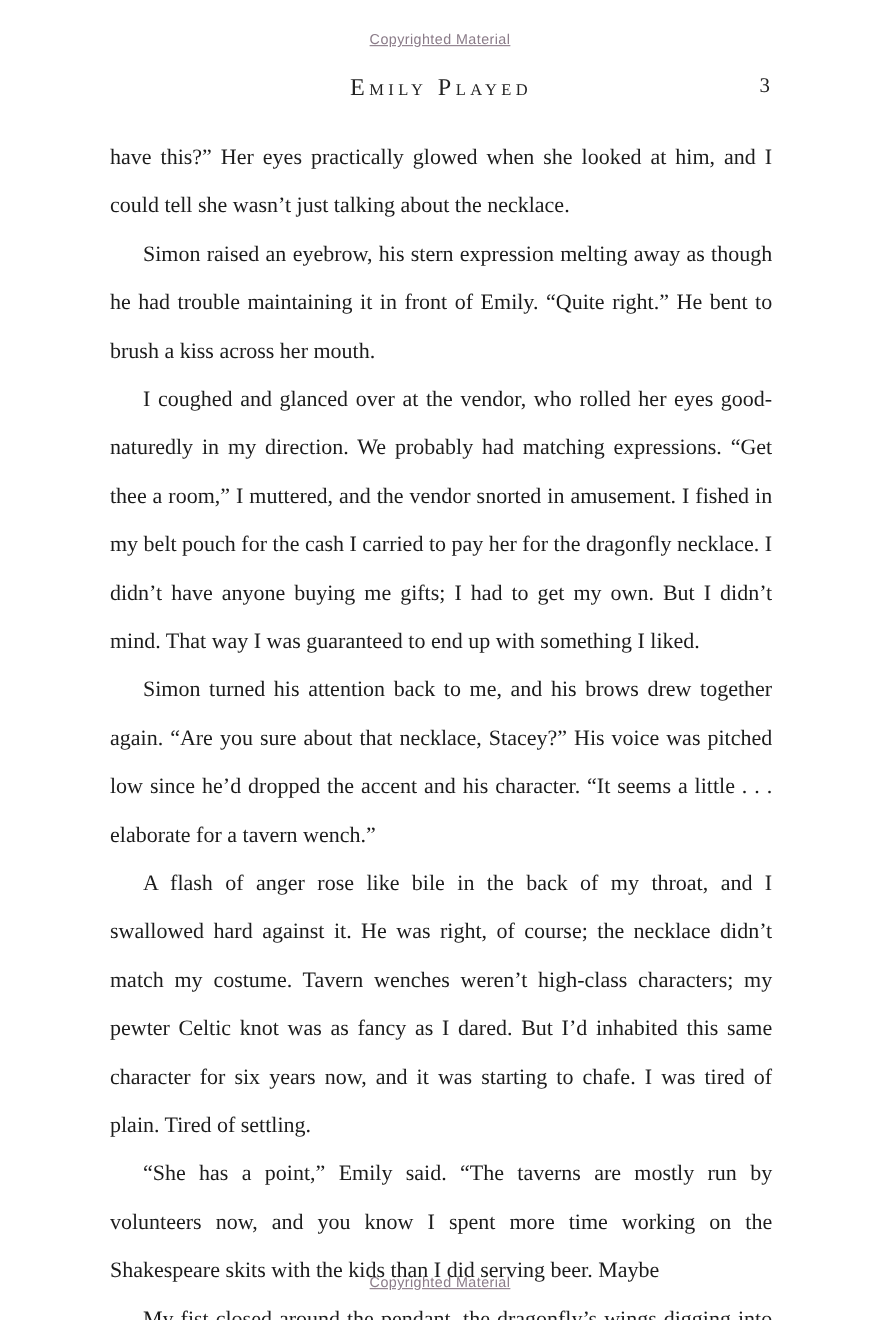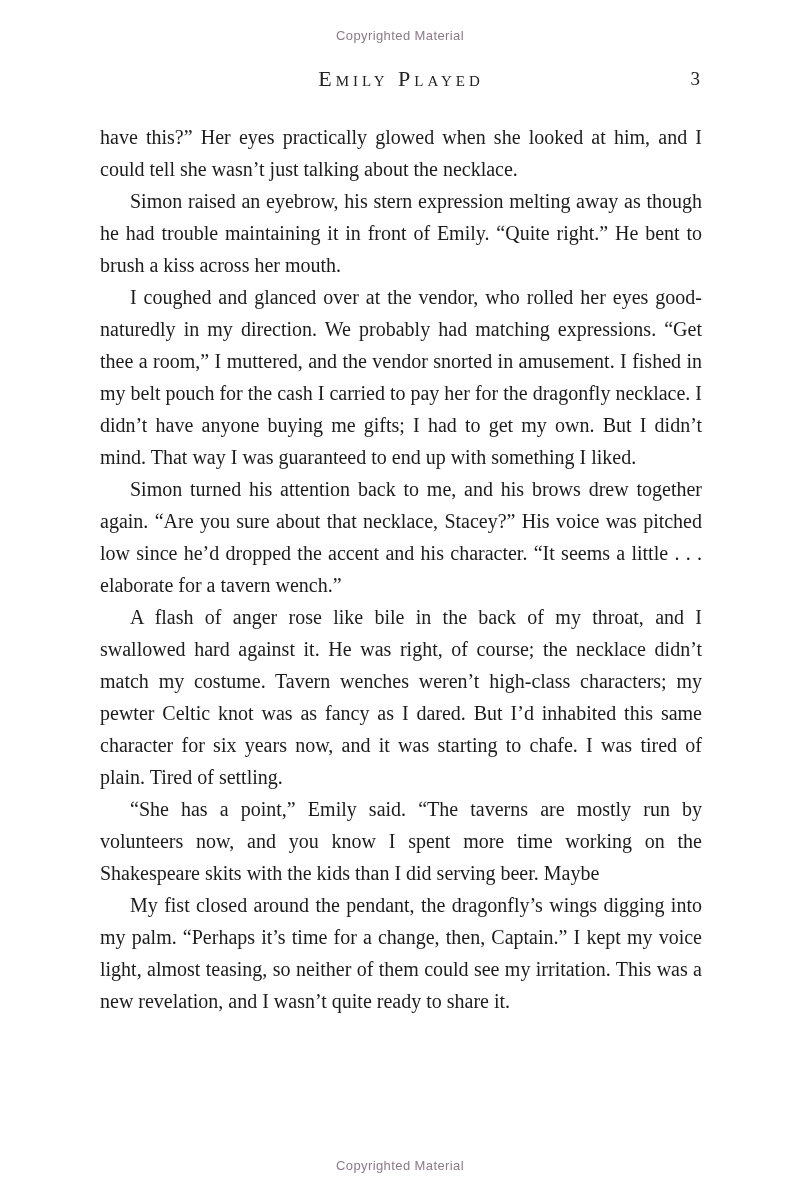--- a/index.html
+++ b/index.html
@@ -17,20 +17,21 @@
   }
   .copyright-notice {
     position: absolute;
     left: 0;
     width: 800px;
     text-align: center;
     font-family: "Liberation Sans", sans-serif;
     font-size: 13px;
     letter-spacing: 0.4px;
     color: #8a7b88;
+    text-decoration: underline;
   }
   .copyright-notice.top { top: 28px; }
   .copyright-notice.bottom { top: 1158px; }
 
   .page-header {
     position: absolute;
     top: 66px;
     left: 100px;
     width: 602px;
     height: 30px;
@@ -55,21 +56,21 @@
 
   .body-text {
     position: absolute;
     top: 121px;
     left: 100px;
     width: 602px;
   }
   .body-text p {
     margin: 0;
     font-size: 20px;
-    line-height: 32px;
+    line-height: 44px;
     text-align: justify;
     color: #1c1c1c;
   }
   .body-text p + p {
     text-indent: 30px;
   }
 </style>
 </head>
 <body>
 

